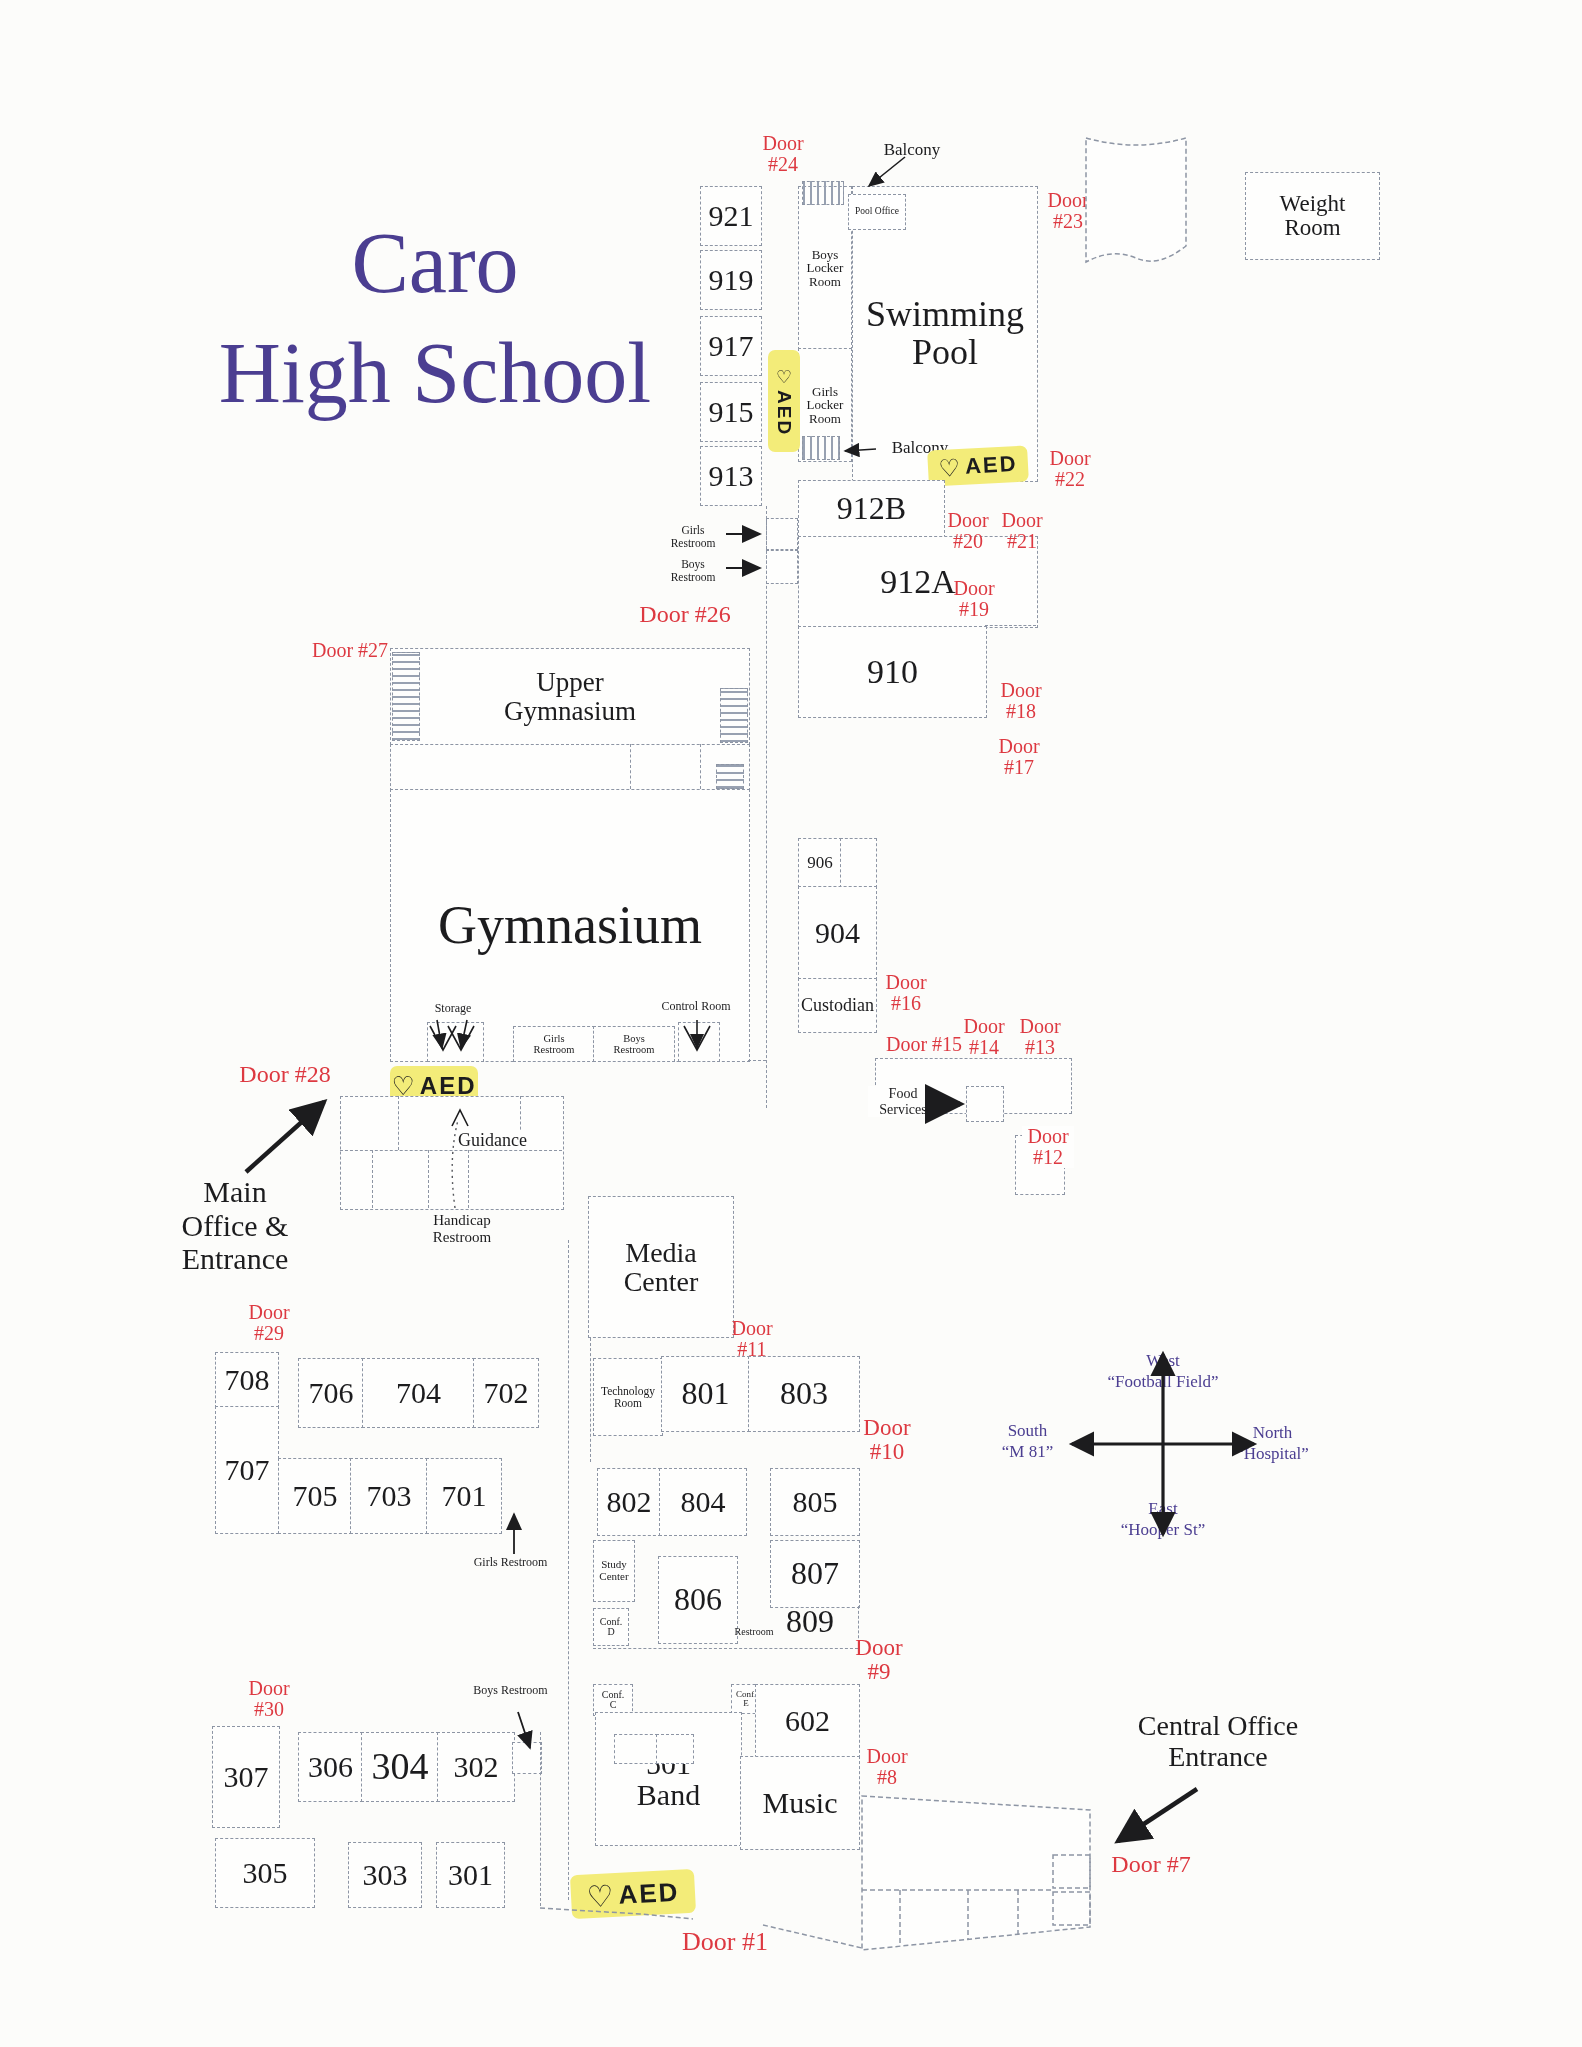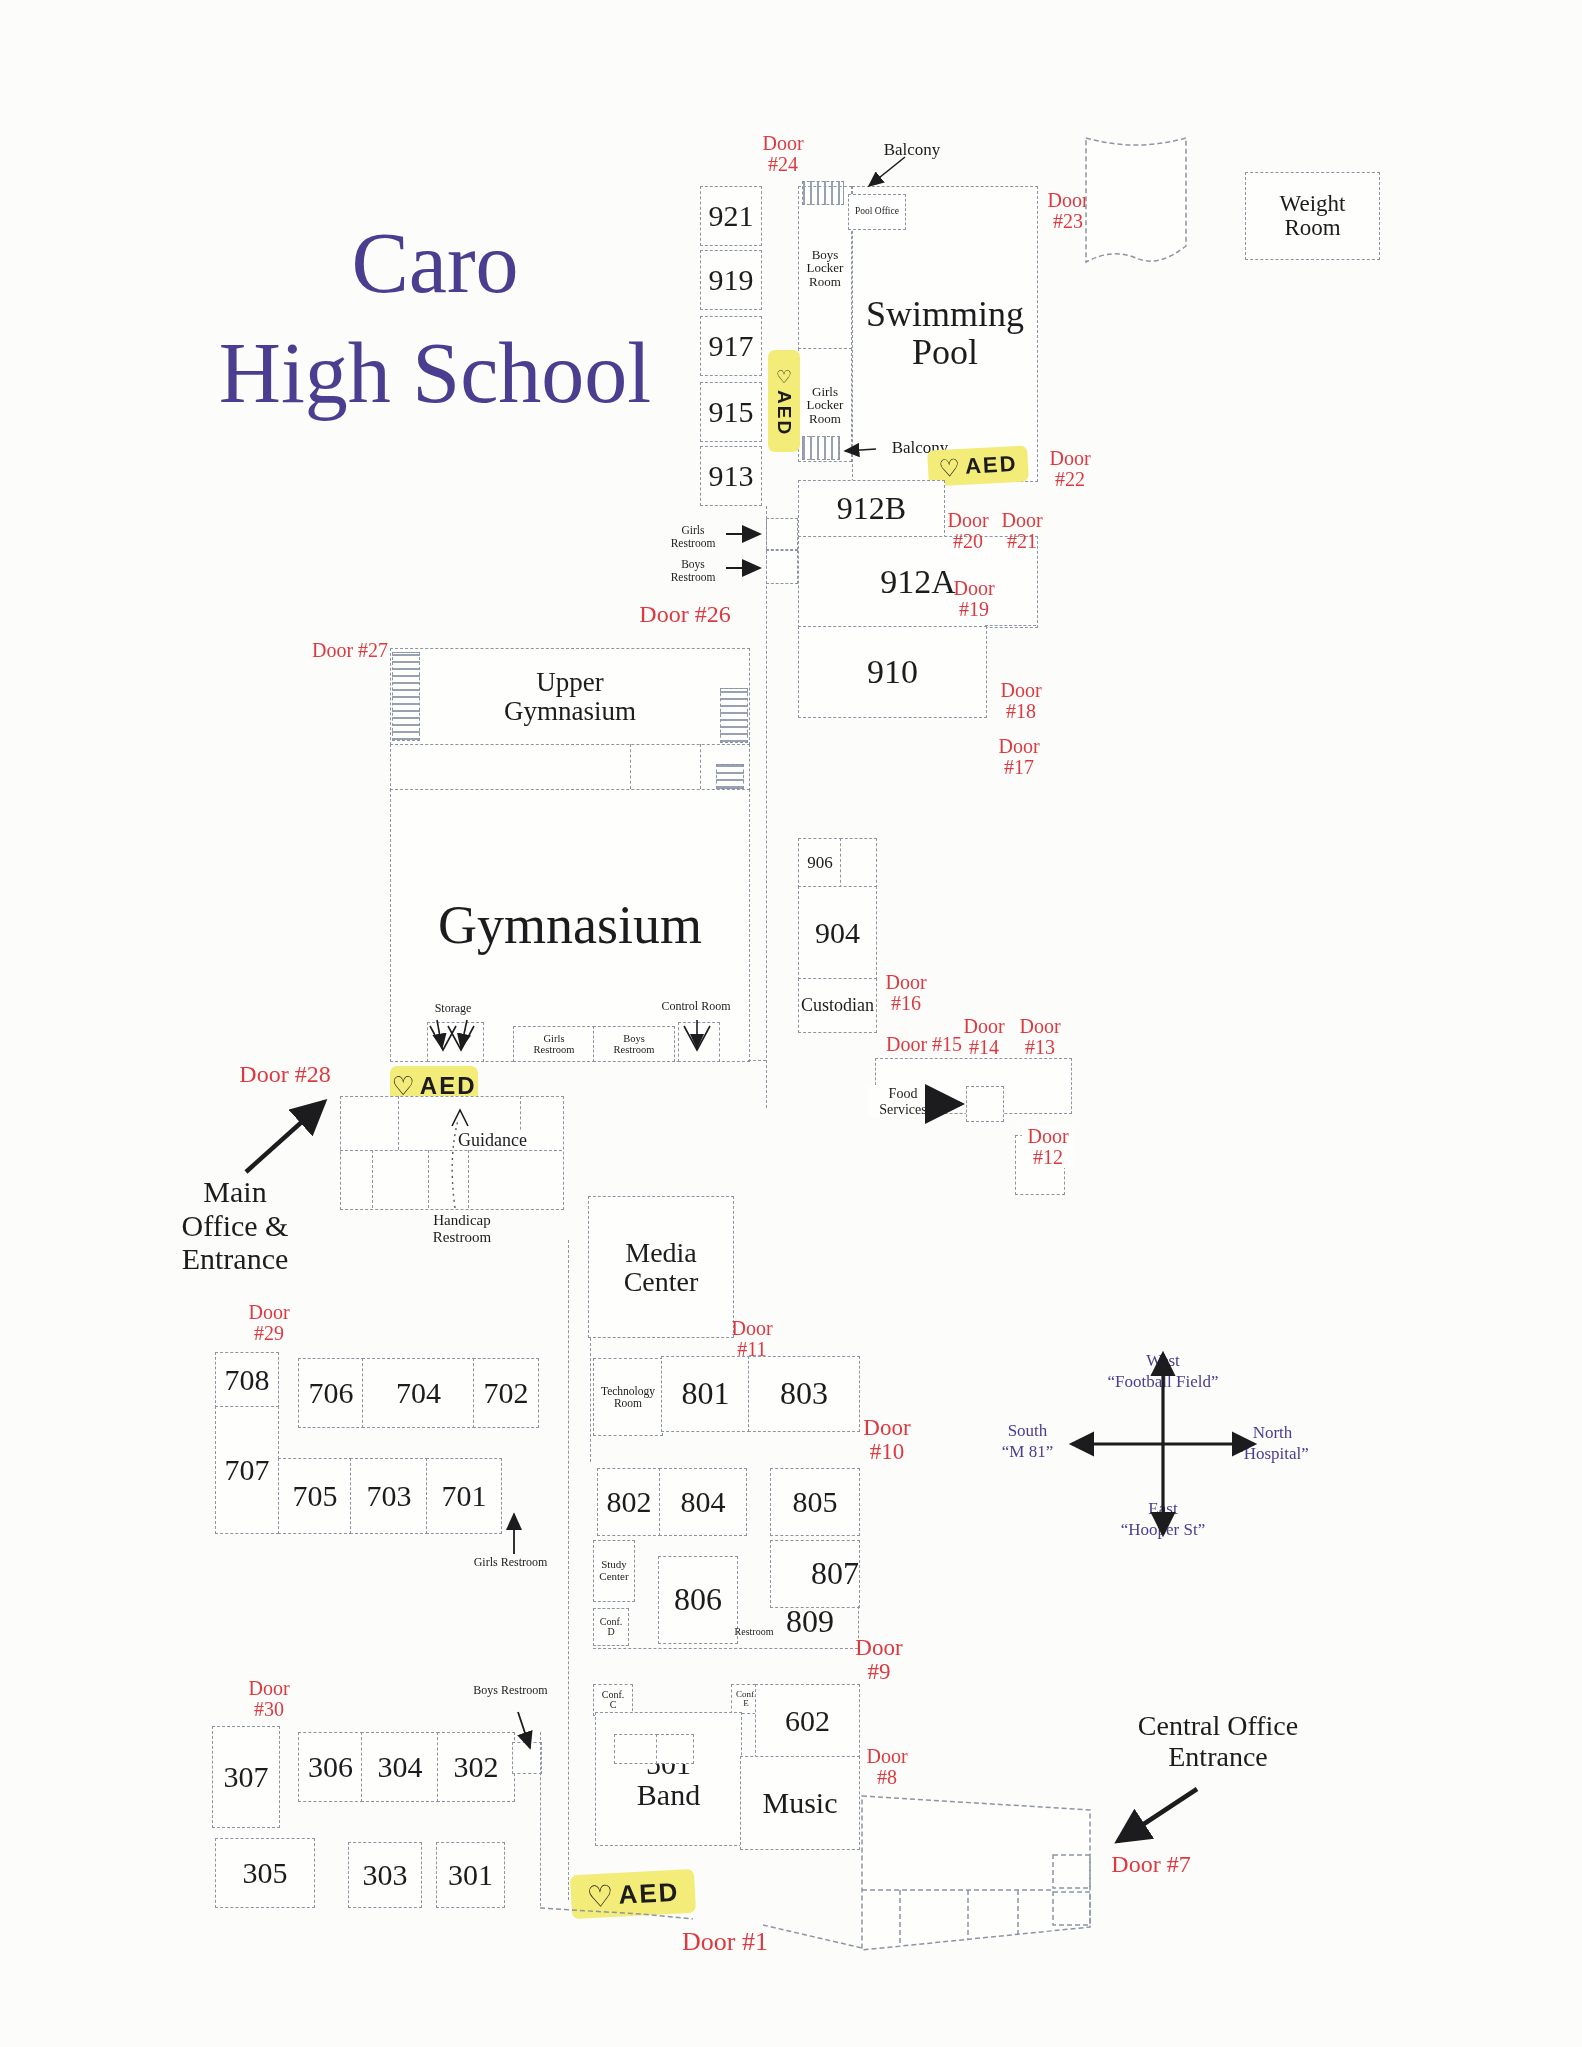--- a/index.html
+++ b/index.html
@@ -207,38 +207,38 @@
     </div>
   <div class="room" style="left:770px;top:1468px;width:88px;height:66px;font-size:30px;">
       <span>805</span>
     </div>
   <div class="room" style="left:593px;top:1540px;width:40px;height:60px;font-size:11px;">
       <span style="display:block;width:36px;">Study Center</span>
     </div>
   <div class="room" style="left:658px;top:1556px;width:78px;height:86px;font-size:32px;">
       <span>806</span>
     </div>
-  <div class="room" style="left:770px;top:1540px;width:88px;height:66px;font-size:32px;justify-content:flex-end;">
+  <div class="room" style="left:770px;top:1540px;width:88px;height:66px;font-size:32px;">
       <span>807</span>
     </div>
   <div class="room" style="left:593px;top:1608px;width:34px;height:36px;font-size:10px;">
       <span style="display:block;width:26px;">Conf. D</span>
     </div>
   <div class="lbl" style="left:730px;top:1626px;width:48px;font-size:10px;">Restroom</div>
   <div class="lbl" style="left:770px;top:1604px;width:80px;font-size:32px;">809</div>
   <div class="wv" style="left:858px;top:1606px;height:42px;"></div>
   <div class="wh" style="left:593px;top:1648px;width:265px;"></div>
 
   <div class="room" style="left:212px;top:1726px;width:66px;height:100px;font-size:30px;">
       <span>307</span>
     </div>
   <div class="room" style="left:298px;top:1732px;width:63px;height:68px;font-size:30px;">
       <span>306</span>
     </div>
-  <div class="room" style="left:361px;top:1732px;width:76px;height:68px;font-size:30px;font-family:Liberation Serif, serif;">
+  <div class="room" style="left:361px;top:1732px;width:76px;height:68px;font-size:38px;font-family:Liberation Serif, serif;">
       <span>304</span>
     </div>
   <div class="room" style="left:437px;top:1732px;width:76px;height:68px;font-size:30px;">
       <span>302</span>
     </div>
   <div class="room" style="left:215px;top:1838px;width:98px;height:68px;font-size:30px;">
       <span>305</span>
     </div>
   <div class="room" style="left:348px;top:1842px;width:72px;height:64px;font-size:30px;">
       <span>303</span>

